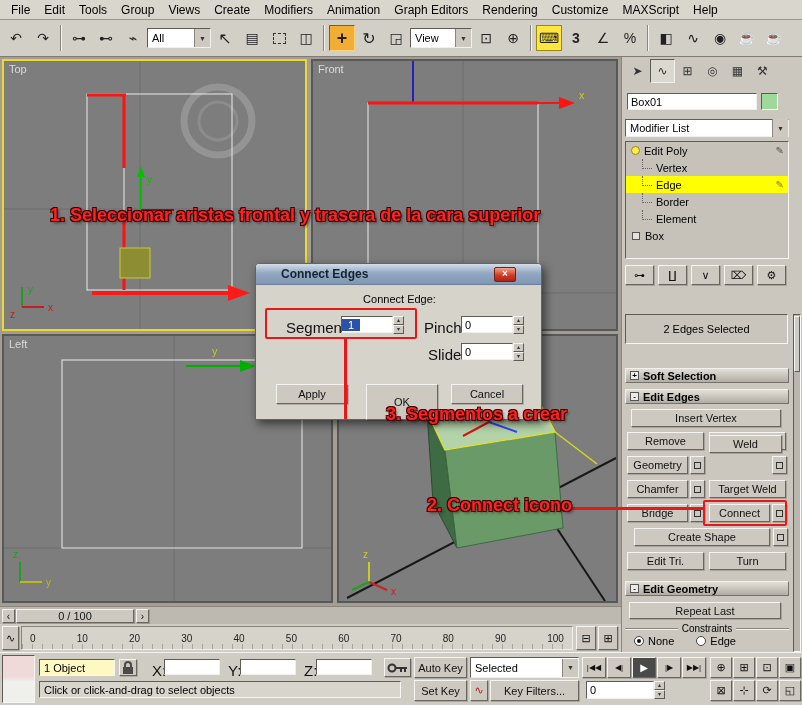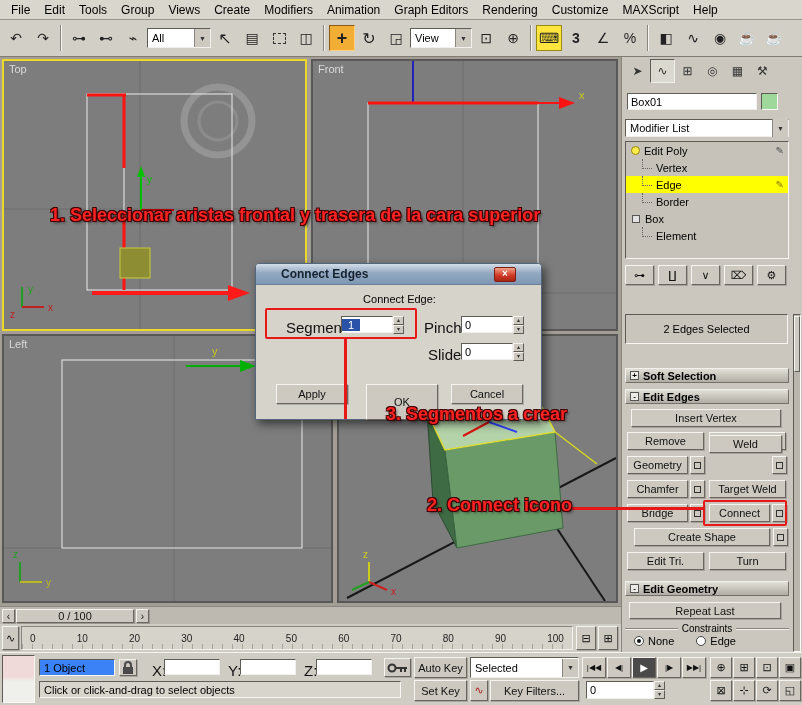--- a/index.html
+++ b/index.html
@@ -299,26 +299,26 @@
       <div class="stack-row sub">
         <span>Vertex</span>
       </div>
       <div class="stack-row sub" style="background:#ffff00">
         <span>Edge</span>
         <span class="pen" style="color:#8a7a00">✎</span>
       </div>
       <div class="stack-row sub">
         <span>Border</span>
       </div>
+      <div class="stack-row sub">
+        <span>Element</span>
+      </div>
       <div class="stack-row">
         <span class="cube-ic"></span>
         <span>Box</span>
-      </div>
-      <div class="stack-row sub">
-        <span>Element</span>
       </div>
     </div>
 
     <div class="abs" style="left:3px;top:208px;display:flex;gap:4px">
       <div class="btn" style="width:29px;height:20px">⊶</div>
       <div class="btn" style="width:29px;height:20px">∐</div>
       <div class="btn" style="width:29px;height:20px">∨</div>
       <div class="btn" style="width:29px;height:20px">⌦</div>
       <div class="btn" style="width:29px;height:20px">⚙</div>
     </div>
@@ -391,21 +391,21 @@
     </div>
 
     <div class="abs sunken" style="left:171px;top:257px;width:8px;height:338px;background:#bab6ae">
       <div class="raised" style="width:6px;height:56px;margin-top:1px"></div>
     </div>
   </div>
 
   <div id="statusbar">
     <div class="abs sunken" style="left:2px;top:2px;width:33px;height:48px;background:linear-gradient(#f0d9d9 45%,#efefec 55%)"></div>
 
-    <div class="abs sunken" style="left:39px;top:6px;width:76px;height:17px;display:flex;align-items:center;padding:0 4px;background:#3b82f6">
+    <div class="abs sunken" style="left:39px;top:6px;width:76px;height:17px;display:flex;align-items:center;padding:0 4px;background:#fef9c3">
       <span>1 Object</span>
     </div>
     <div class="btn abs" style="left:119px;top:6px;width:18px;height:17px;flex-direction:column">
       <div class="lockarc"></div>
       <div class="lockbody"></div>
     </div>
 
     <span class="lbl abs" style="left:152px;top:9px">X:</span>
     <input class="nfield abs" style="left: 164px; top: 6px; width: 56px; height: 16px;">
     <span class="lbl abs" style="left:228px;top:9px">Y:</span>

